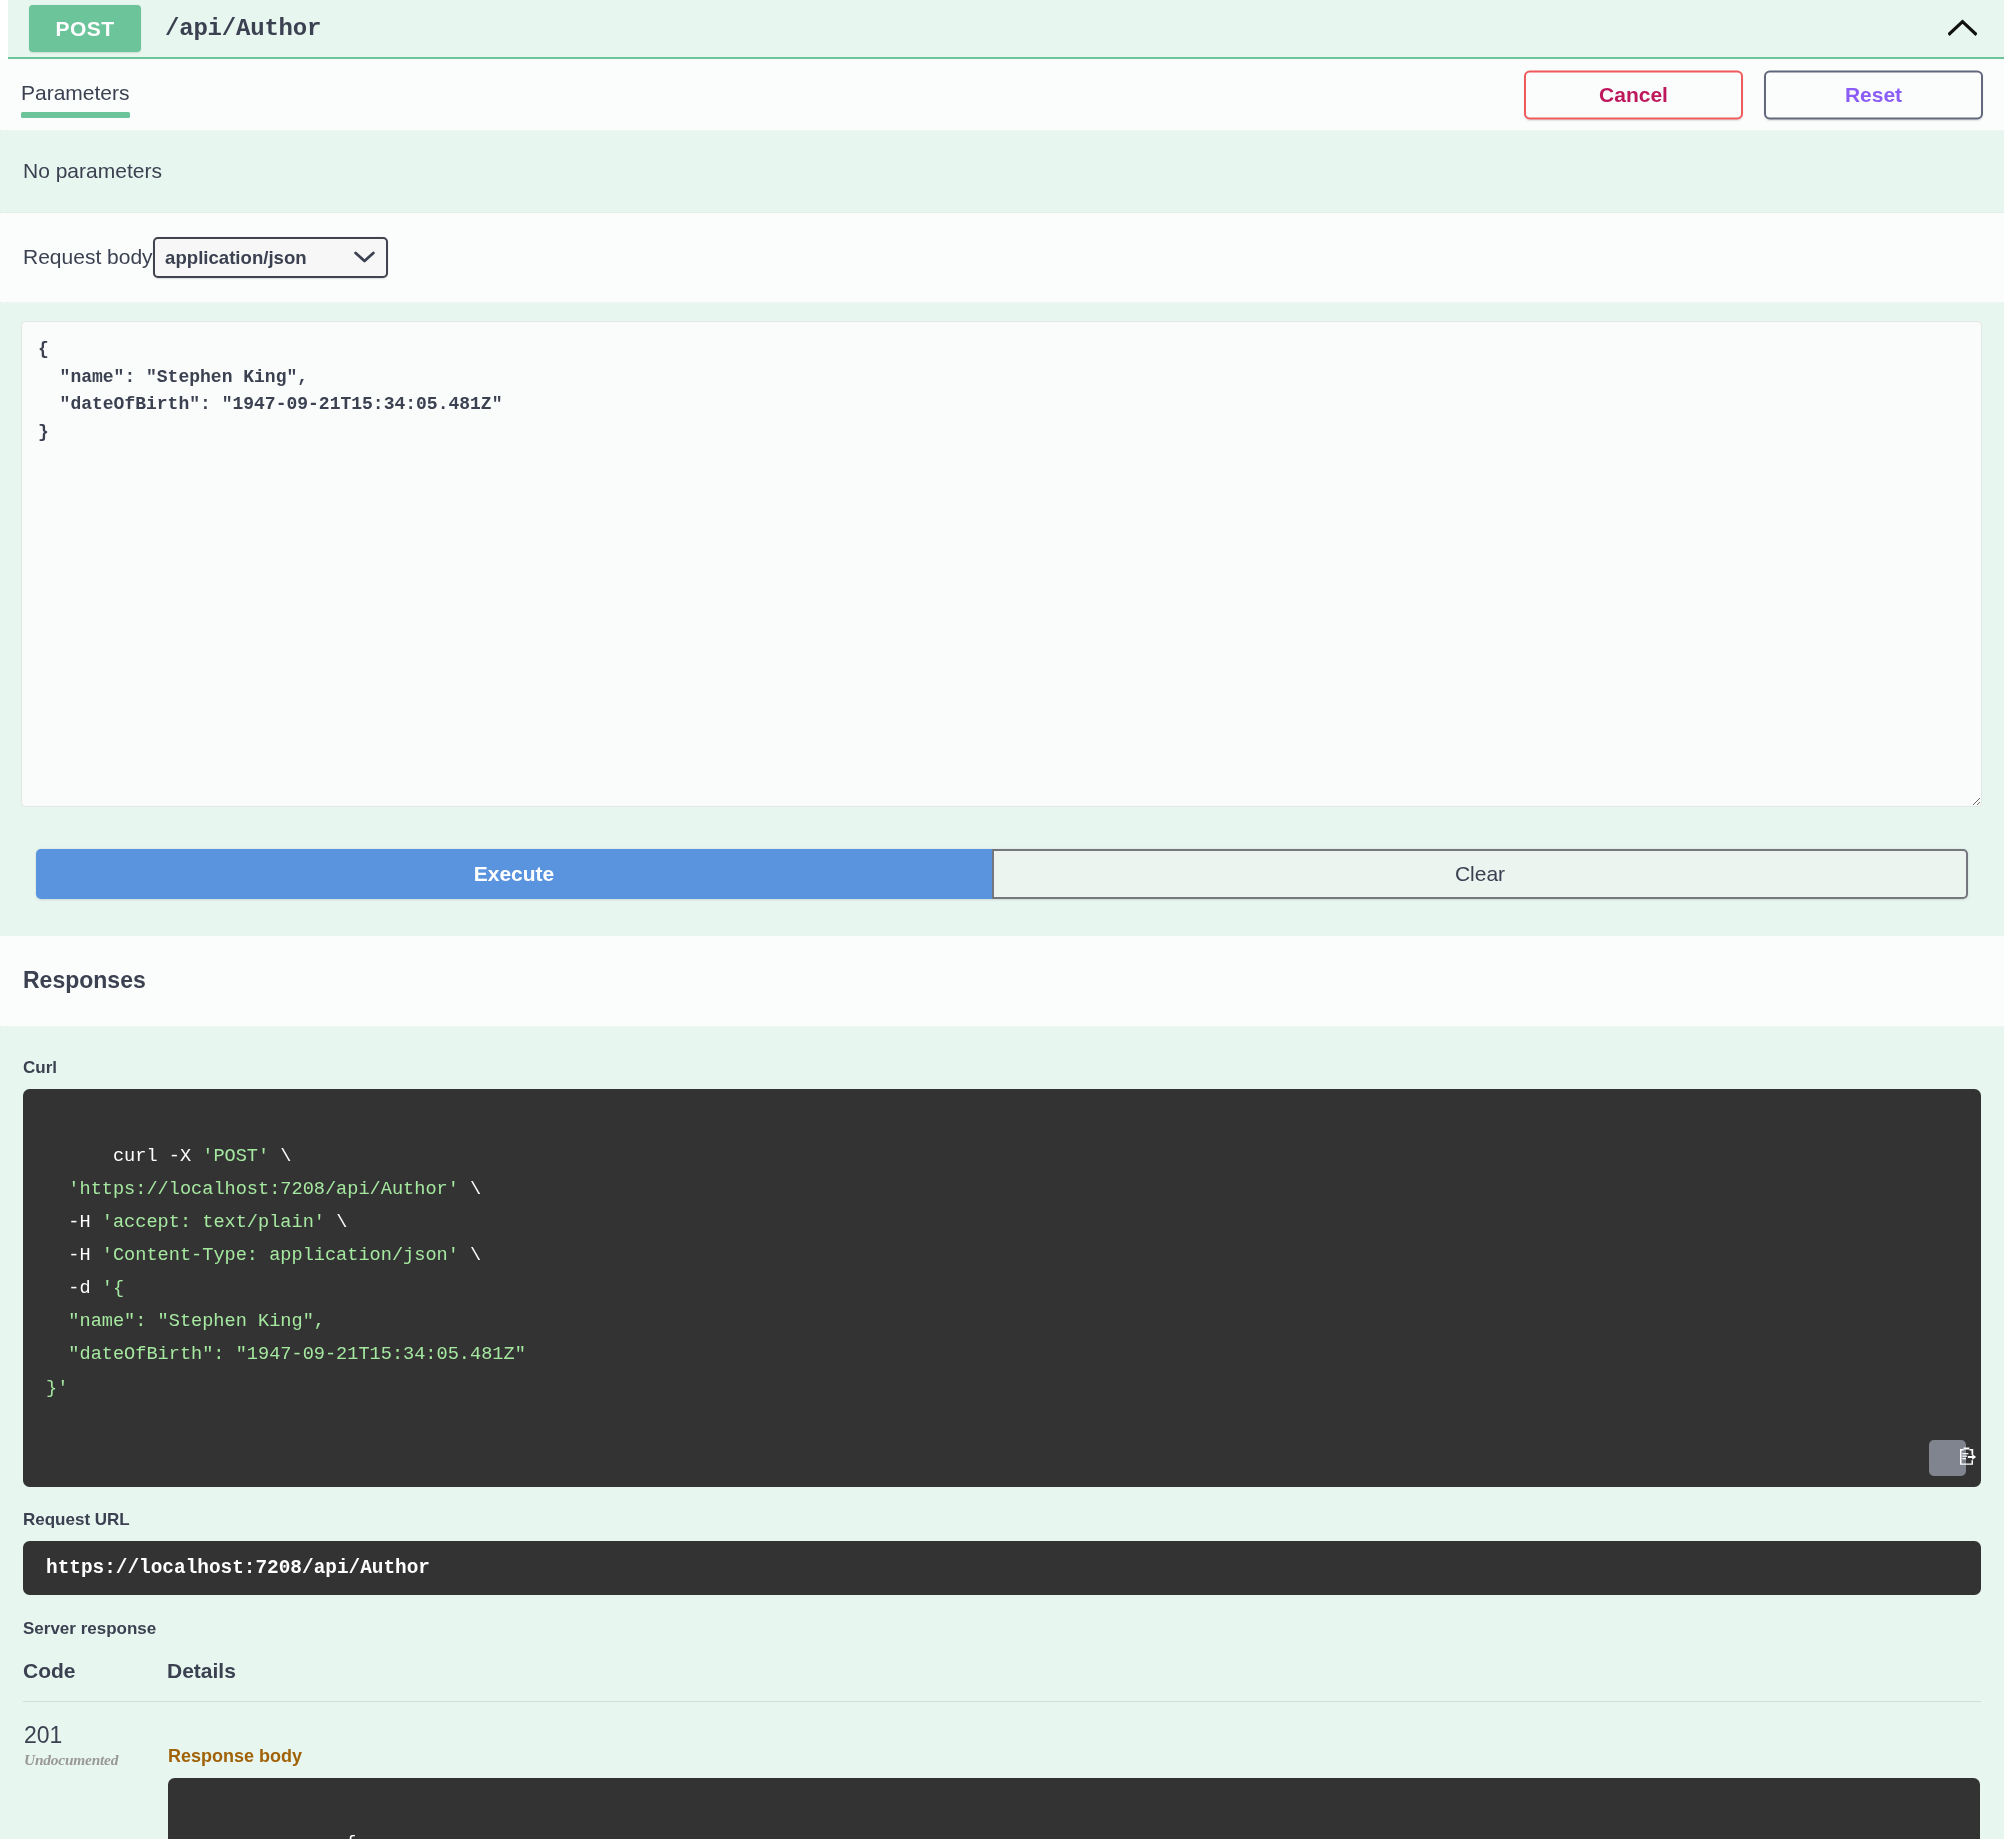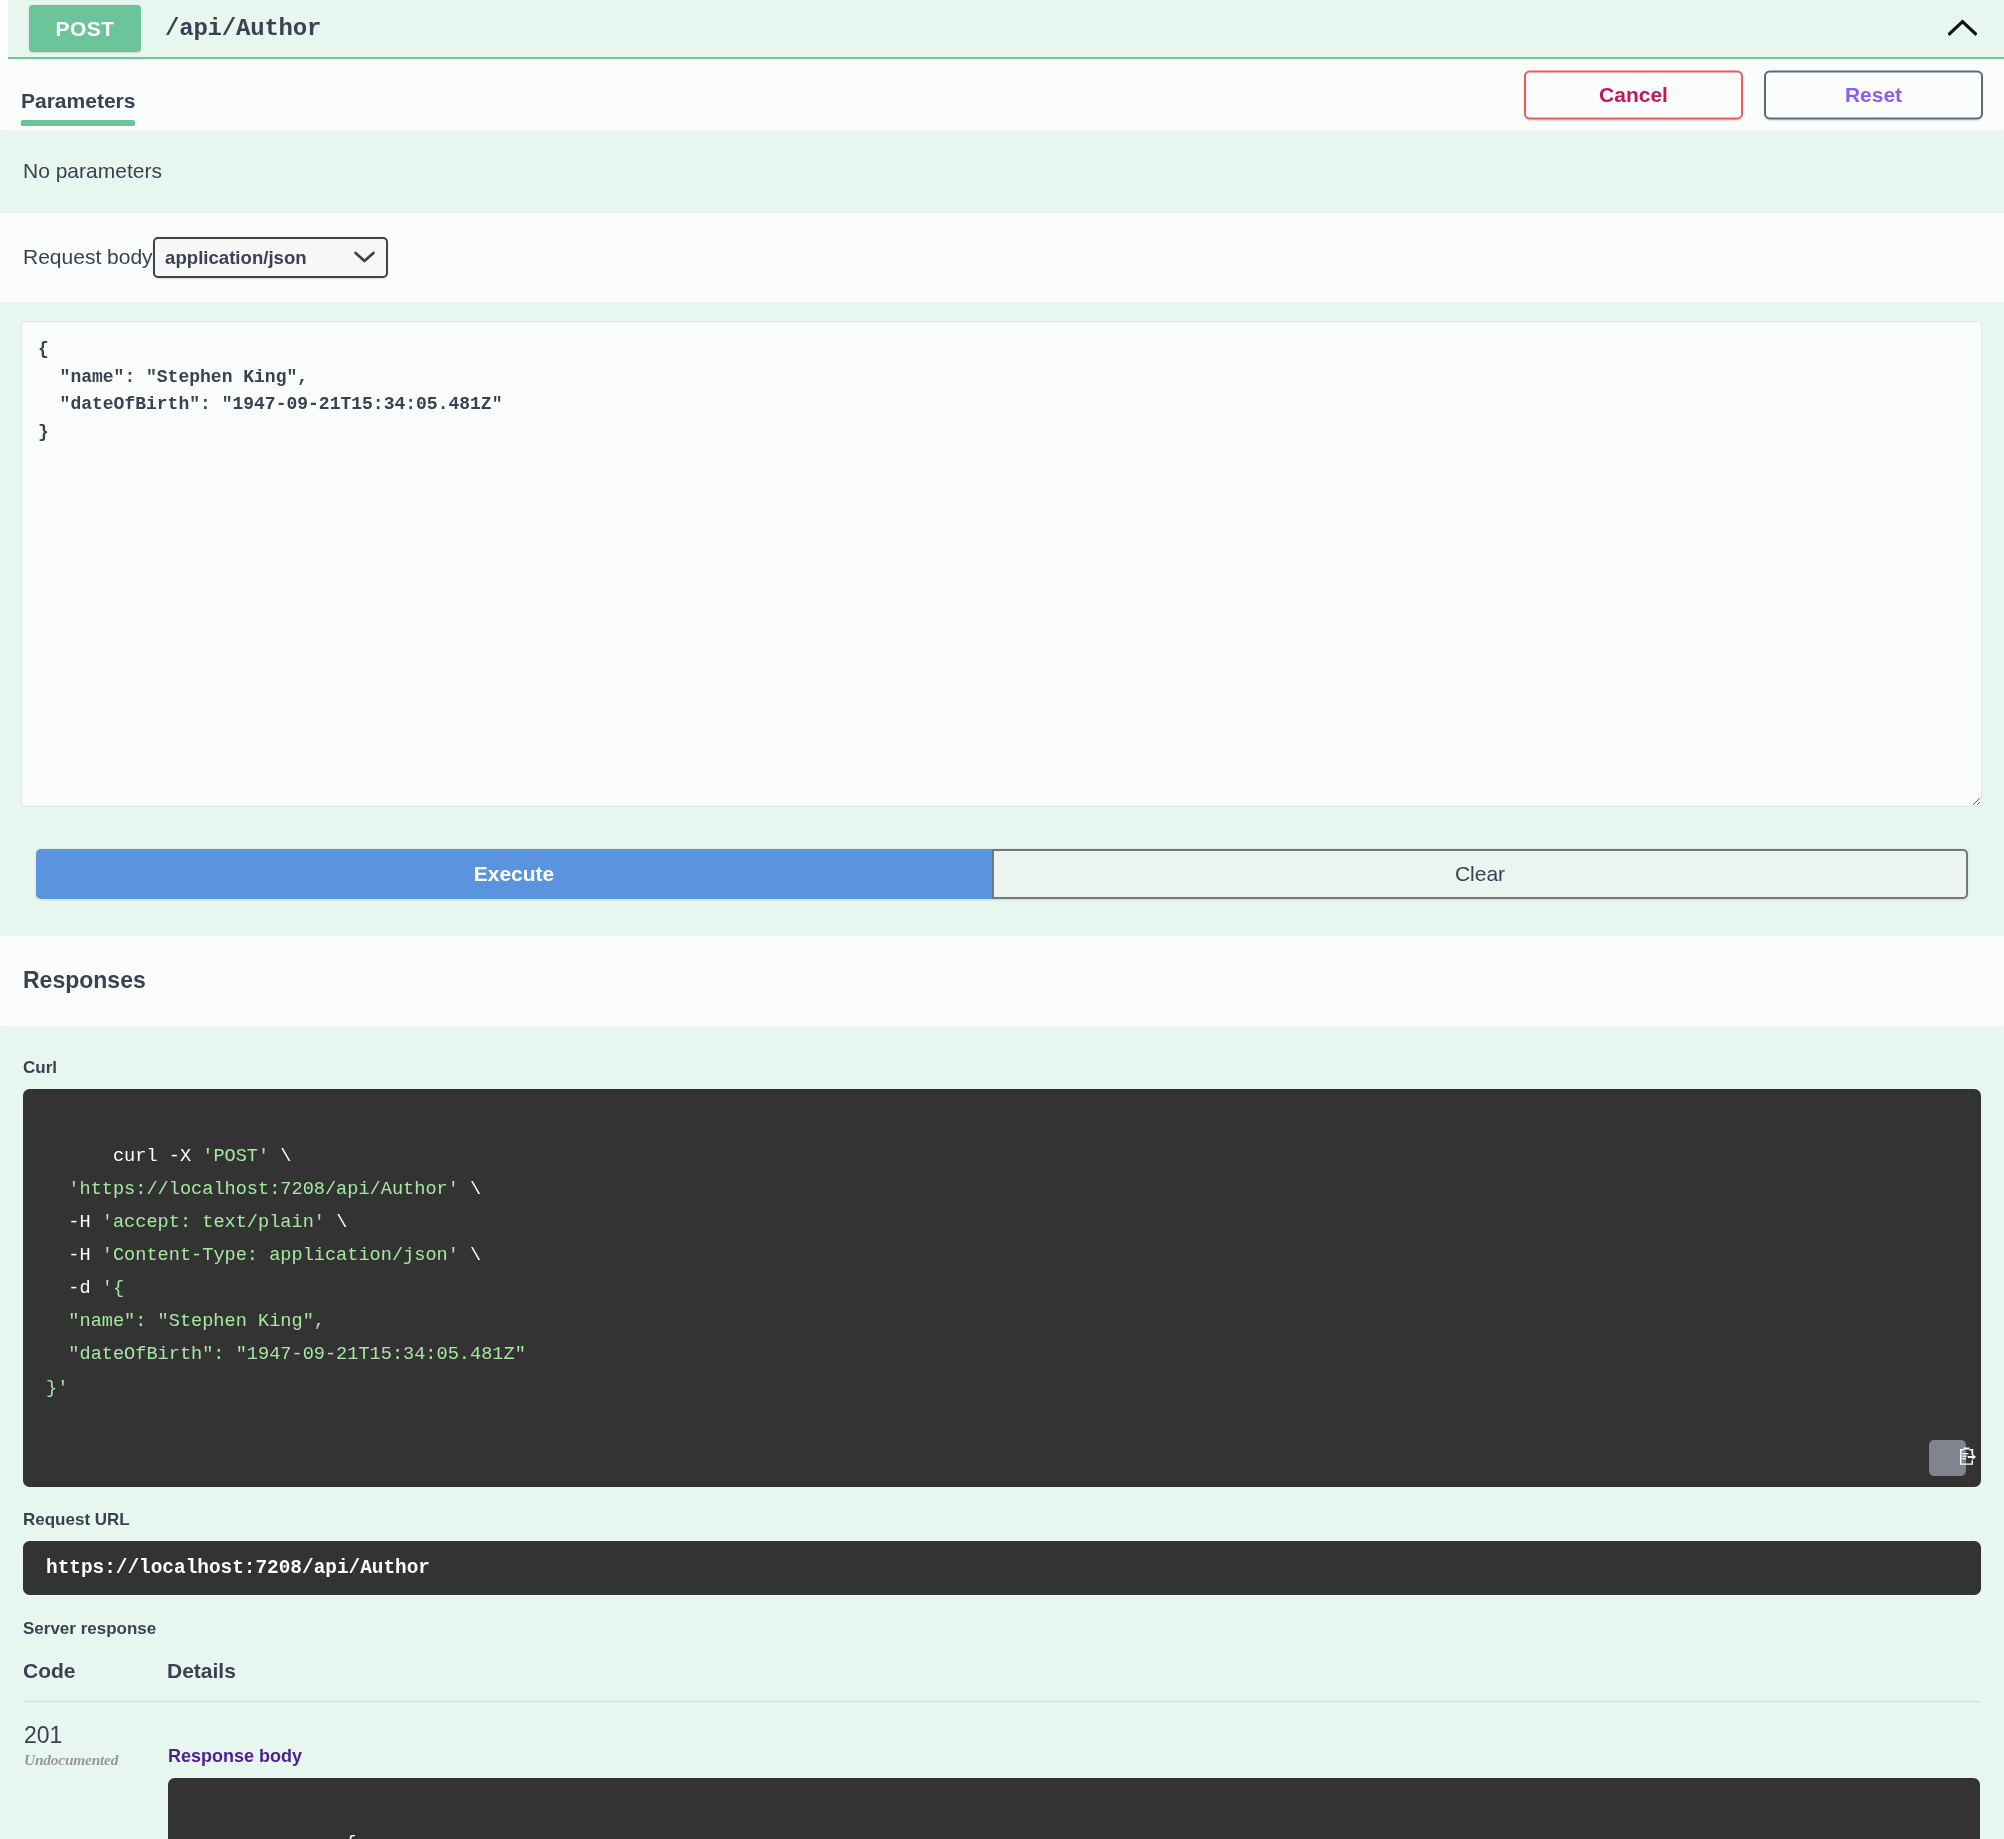--- a/index.html
+++ b/index.html
@@ -69,26 +69,26 @@
     background: #fbfdfc;
     height: 72px;
     display: flex;
     align-items: center;
     padding: 0 21px;
     position: relative;
     border-bottom: 0.8px dotted #e4eee9;
   }
   .tab {
     font-size: 21px;
-    font-weight: bold;
+    font-weight: normal;
     color: #3b4151;
     padding: 0 0 13px 0;
     position: relative;
     align-self: flex-end;
-    margin-bottom: 4px;
+    margin-bottom: 12px;
     cursor: pointer;
     background: none; border: 0;
     font-family: "Liberation Sans", sans-serif;
   }
   .tab.active::after {
     content: "";
     position: absolute;
     left: 0; right: 0; bottom: 0;
     height: 6.5px;
     background: #6bc49a;
@@ -320,21 +320,21 @@
     font-style: italic;
     font-size: 15.4px;
     font-weight: bold;
     color: #999999;
     letter-spacing: -0.2px;
     margin-top: 3.2px;
   }
   .resp-body-label {
     font-size: 18px;
     font-weight: bold;
-    color: #4c1d95;
+    color: #a16207;
     margin: 23px 0 11.3px 0;
   }
   .resp-code-block {
     position: relative;
     background: #333333;
     border-radius: 6.5px;
     padding: 16px 21px 21px 21px;
     font-family: "Liberation Mono", monospace;
     font-size: 18.6px;
     line-height: 1.78;

